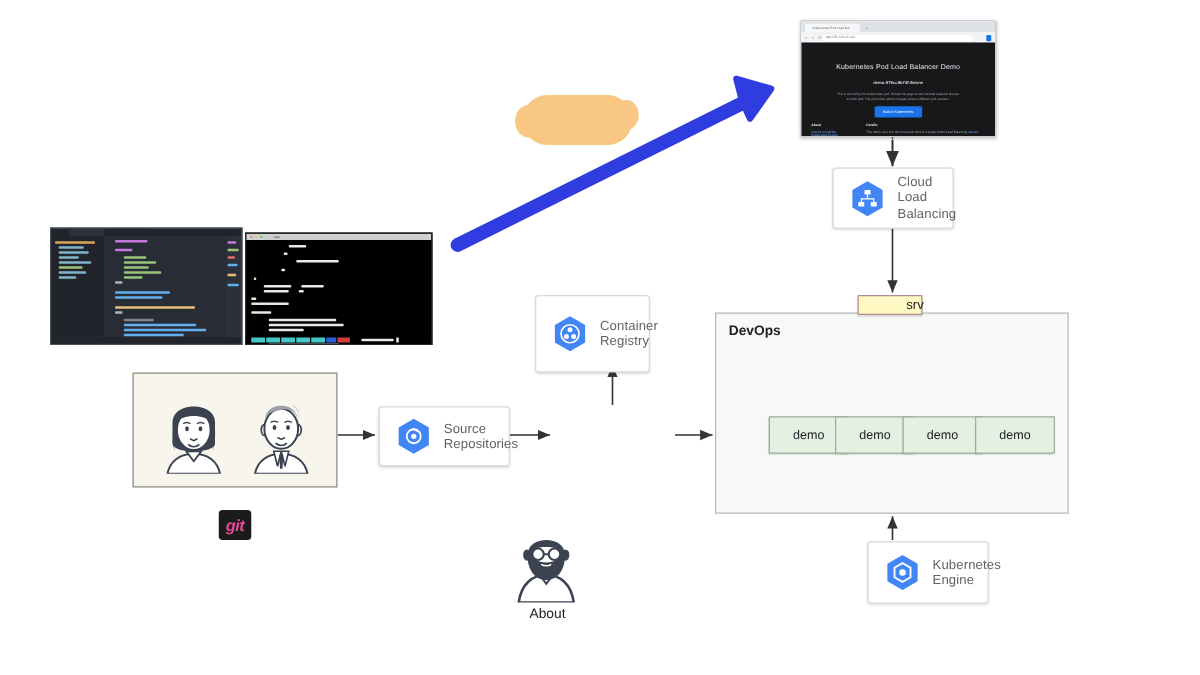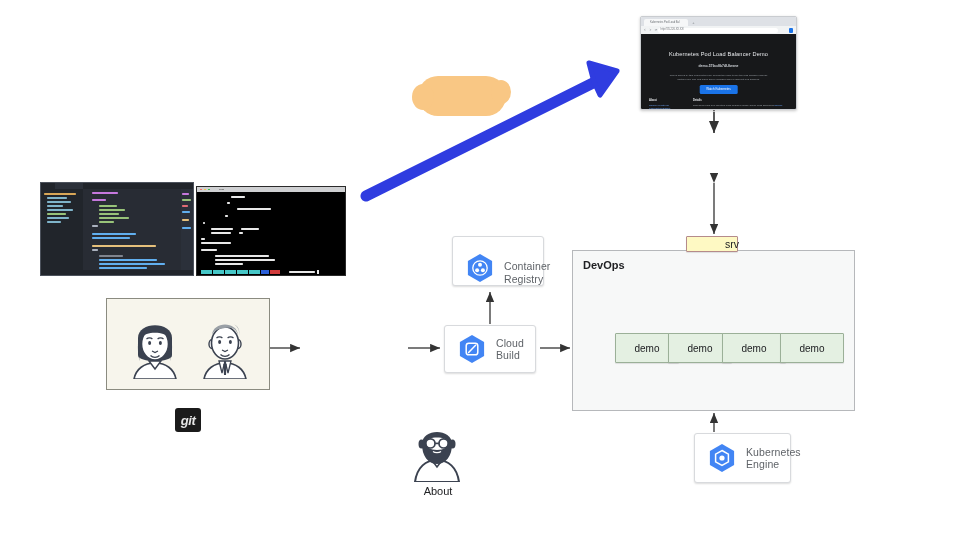--- a/index.html
+++ b/index.html
@@ -90,21 +90,21 @@
   #term-bar{height:5px;background:#cfd0d2;position:relative;}
   .tdot{position:absolute;top:1.6px;width:1.8px;height:1.8px;border-radius:50%;}
   #term-title{position:absolute;left:22px;top:.9px;font-size:2.4px;color:#3c3c3c;}
   #term-body{position:absolute;left:0;right:0;top:5px;bottom:6px;}
   #term-foot{position:absolute;left:0;right:0;bottom:0;height:6px;background:#000;}
   .fseg{position:absolute;top:0.6px;height:4.4px;}
 
   
   #devs{position:absolute;left:106px;top:298px;width:164px;height:92px;background:#f7f5ec;border:1px solid #8b8b80;box-sizing:border-box;}
   #gitlogo{position:absolute;left:175px;top:408px;width:26px;height:24px;background:#1b1b1b;border-radius:3px;
-           display:flex;align-items:center;justify-content:center;color:#e5e5e5;font-size:13px;font-weight:bold;font-style:italic;letter-spacing:-.4px;}
+           display:flex;align-items:center;justify-content:center;color:#ec4899;font-size:13px;font-weight:bold;font-style:italic;letter-spacing:-.4px;}
   #devops-label{position:absolute;left:390px;top:485px;width:96px;text-align:center;font-size:11px;color:#202124;}
 
   
   #note-hl{position:absolute;left:418px;top:76px;width:88px;height:40px;background:#f9c784;border-radius:20px;}
   #note-hl:before{content:"";position:absolute;left:-6px;top:8px;width:22px;height:26px;background:#f9c784;border-radius:50%;}
   #note-hl:after{content:"";position:absolute;right:-5px;top:4px;width:20px;height:24px;background:#f9c784;border-radius:50%;}
   #note-text{position:absolute;left:418px;top:76px;width:88px;height:40px;display:flex;align-items:center;justify-content:center;
              font-size:23px;color:#141414;font-family:"DejaVu Sans", sans-serif;letter-spacing:3px;z-index:2;}
 </style>
 </head>
@@ -172,20 +172,38 @@
         <div class="pg-link">Kubernetes Engine</div>
 
       </div>
       <div id="pg-col2">
         <div class="pg-h">Details</div>
         <div class="pg-txt"><span>This demo runs four identical pods behind a single Cloud Load Balancing </span><span class="lk">service</span></div>
       </div>
     </div>
   </div>
 
+  <div class="gnode" id="n-lb" style="left:666px;top:134px;width:97px;height:49px;">
+    <span class="hexico">
+      <svg viewBox="0 0 34 34">
+        <polygon points="17,3 29.1,10 29.1,24 17,31 4.9,24 4.9,10" fill="#4285f4"></polygon>
+        <g fill="#ffffff">
+          <rect x="14.6" y="10" width="4.8" height="3.6" rx=".5"></rect>
+          <rect x="9.6" y="19.6" width="4.8" height="3.6" rx=".5"></rect>
+          <rect x="19.6" y="19.6" width="4.8" height="3.6" rx=".5"></rect>
+          <rect x="16.5" y="13.6" width="1" height="3"></rect>
+          <rect x="12" y="16.6" width="10" height="1"></rect>
+          <rect x="11.7" y="16.6" width="1" height="3"></rect>
+          <rect x="21.5" y="16.6" width="1" height="3"></rect>
+        </g>
+      </svg>
+    </span>
+    <span class="glabel" style="white-space:pre-line;">Cloud Load
+Balancing</span>
+  </div>
 
   <div id="cluster-box"></div>
   <div id="cluster-title">DevOps</div>
   <div class="srvbox">srv</div>
   <div class="demobox" style="left:615px;">demo</div>
   <div class="demobox" style="left:668px;">demo</div>
   <div class="demobox" style="left:722px;">demo</div>
   <div class="demobox" style="left:780px;">demo</div>
 
   <div class="gnode" id="n-gke" style="left:666px;top:433px;width:97px;height:50px;margin-left:28px;">
@@ -193,45 +211,47 @@
       <svg viewBox="0 0 34 34">
         <polygon points="17,3 29.1,10 29.1,24 17,31 4.9,24 4.9,10" fill="#4285f4"></polygon>
         <polygon points="17,9.5 23.4,13.2 23.4,20.8 17,24.5 10.6,20.8 10.6,13.2" fill="none" stroke="#ffffff" stroke-width="1.5"></polygon>
         <circle cx="17" cy="17" r="2.6" fill="#ffffff"></circle>
       </svg>
     </span>
     <span class="glabel" style="white-space:pre-line;">Kubernetes
 Engine</span>
   </div>
 
-  <div class="gnode" id="n-cr" style="left:452px;top:236px;width:92px;height:50px;align-items:flex-end;">
+  <div class="gnode" id="n-cr" style="left:428px;top:236px;width:92px;height:62px;">
     <span class="hexico">
       <svg viewBox="0 0 34 34">
         <polygon points="17,3 29.1,10 29.1,24 17,31 4.9,24 4.9,10" fill="#4285f4"></polygon>
         <circle cx="17" cy="17" r="7.2" fill="none" stroke="#ffffff" stroke-width="1.3"></circle>
         <circle cx="17" cy="13.8" r="2" fill="#ffffff"></circle>
         <circle cx="14.1" cy="19.2" r="2" fill="#ffffff"></circle>
         <circle cx="19.9" cy="19.2" r="2" fill="#ffffff"></circle>
       </svg>
     </span>
     <span class="glabel" style="white-space:pre-line;">Container
 Registry</span>
   </div>
 
-  <div class="gnode" id="n-cb" style="left:444px;top:325px;width:92px;height:48px;">
+
+  <div class="gnode" id="n-sr" style="left:303px;top:325px;width:105px;height:48px;">
     <span class="hexico">
       <svg viewBox="0 0 34 34">
         <polygon points="17,3 29.1,10 29.1,24 17,31 4.9,24 4.9,10" fill="#4285f4"></polygon>
-        <rect x="11.2" y="11.2" width="11.6" height="11.6" rx="2.6" fill="none" stroke="#ffffff" stroke-width="1.5"></rect>
-        <path d="M13.6,20.4 L20.6,13.2" stroke="#ffffff" stroke-width="1.5" stroke-linecap="round"></path>
+        <circle cx="17" cy="17" r="5.6" fill="none" stroke="#ffffff" stroke-width="1.5"></circle>
+        <circle cx="17" cy="17" r="2.1" fill="#ffffff"></circle>
+        <path d="M17,11.4 L21.6,13.6" stroke="#ffffff" stroke-width="1.5" stroke-linecap="round"></path>
       </svg>
     </span>
-    <span class="glabel" style="white-space:pre-line;">Cloud Build</span>
-  </div>
-
+    <span class="glabel" style="white-space:pre-line;">Source
+Repositories</span>
+  </div>
 
   <div id="devs">
 
     <svg style="position:absolute;left:18px;top:12px;width:60px;height:68px;" viewBox="0 0 60 68">
       <path d="M13,27 C13,10 47,10 47,27 L47,44 C47,52 13,52 13,44 Z" fill="#3b4250"></path>
       <path d="M30,52 C19,52 11,58 9,68 L51,68 C49,58 41,52 30,52 Z" fill="#ffffff" stroke="#3b4250" stroke-width="1.6"></path>
       <path d="M24,50 L30,58 L36,50 Z" fill="#ffffff" stroke="#3b4250" stroke-width="1.4"></path>
       <ellipse cx="30" cy="33" rx="13.5" ry="16" fill="#ffffff" stroke="#3b4250" stroke-width="1.6"></ellipse>
       <path d="M16.5,27 C17,12 43,12 43.5,27 C40,20 20,20 16.5,27 Z" fill="#3b4250"></path>
       <path d="M14,22 C12,36 13,46 15,50 C12,40 13,28 14,22 Z" fill="#3b4250"></path>

